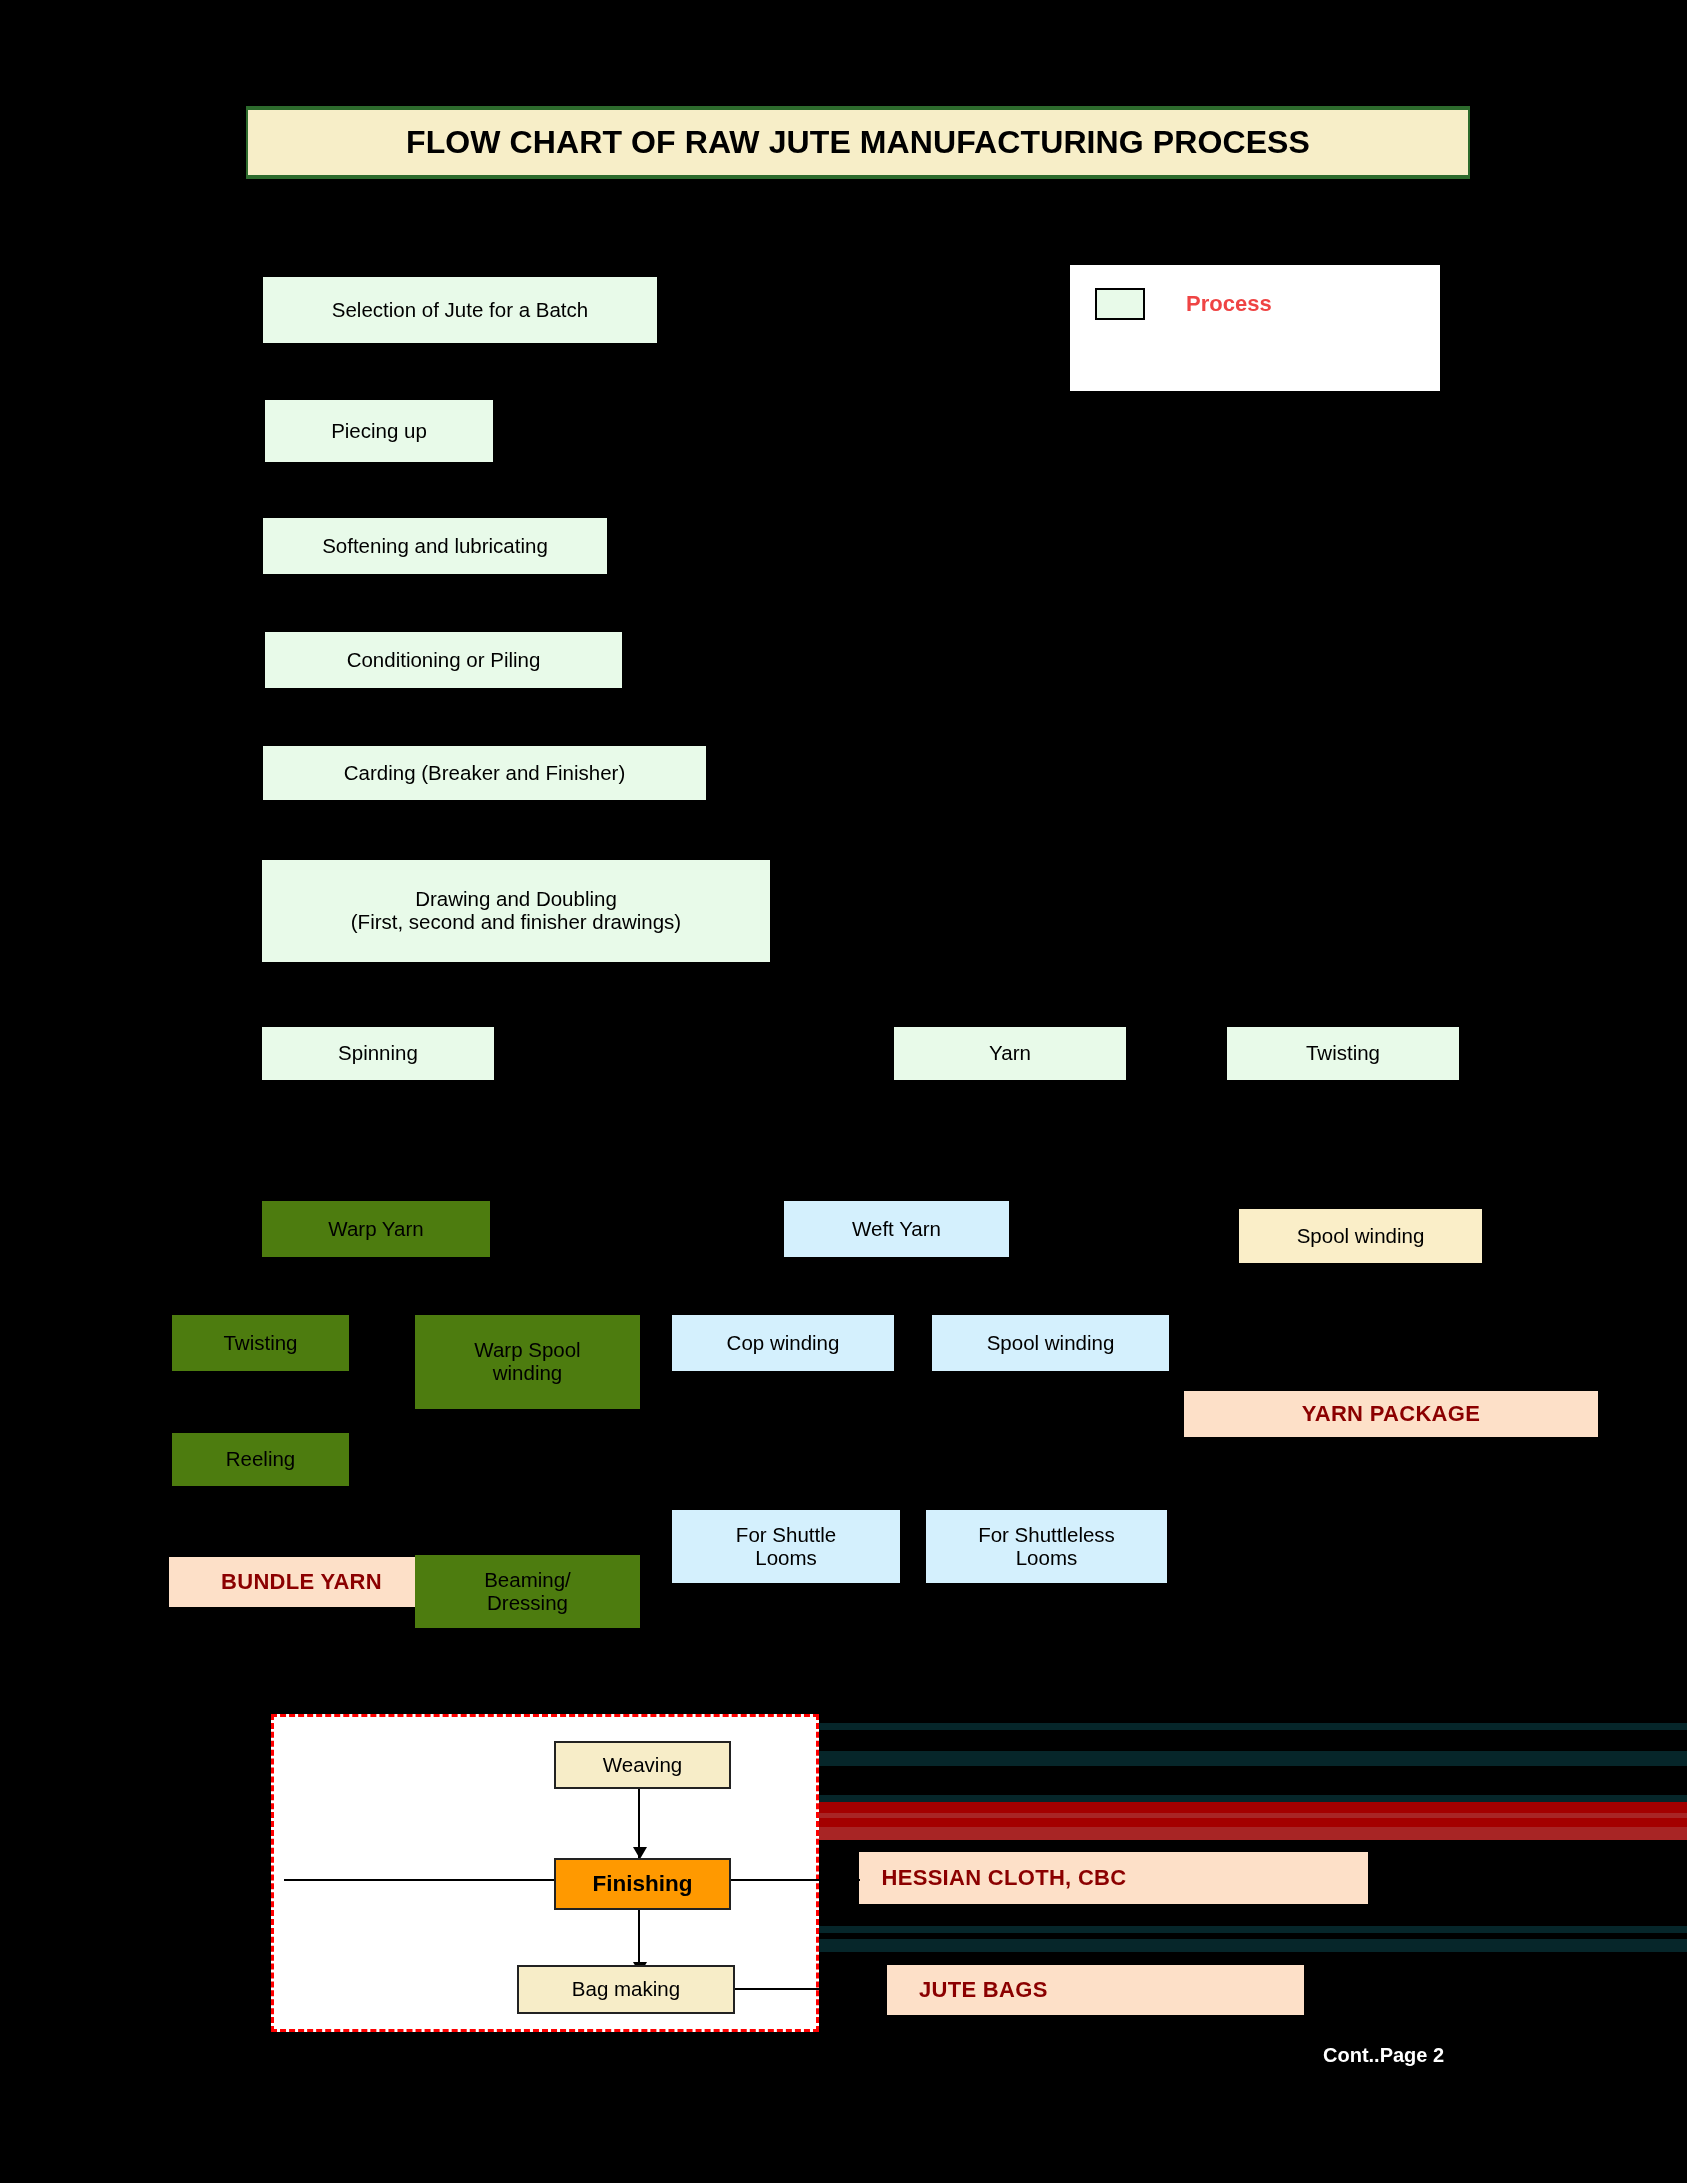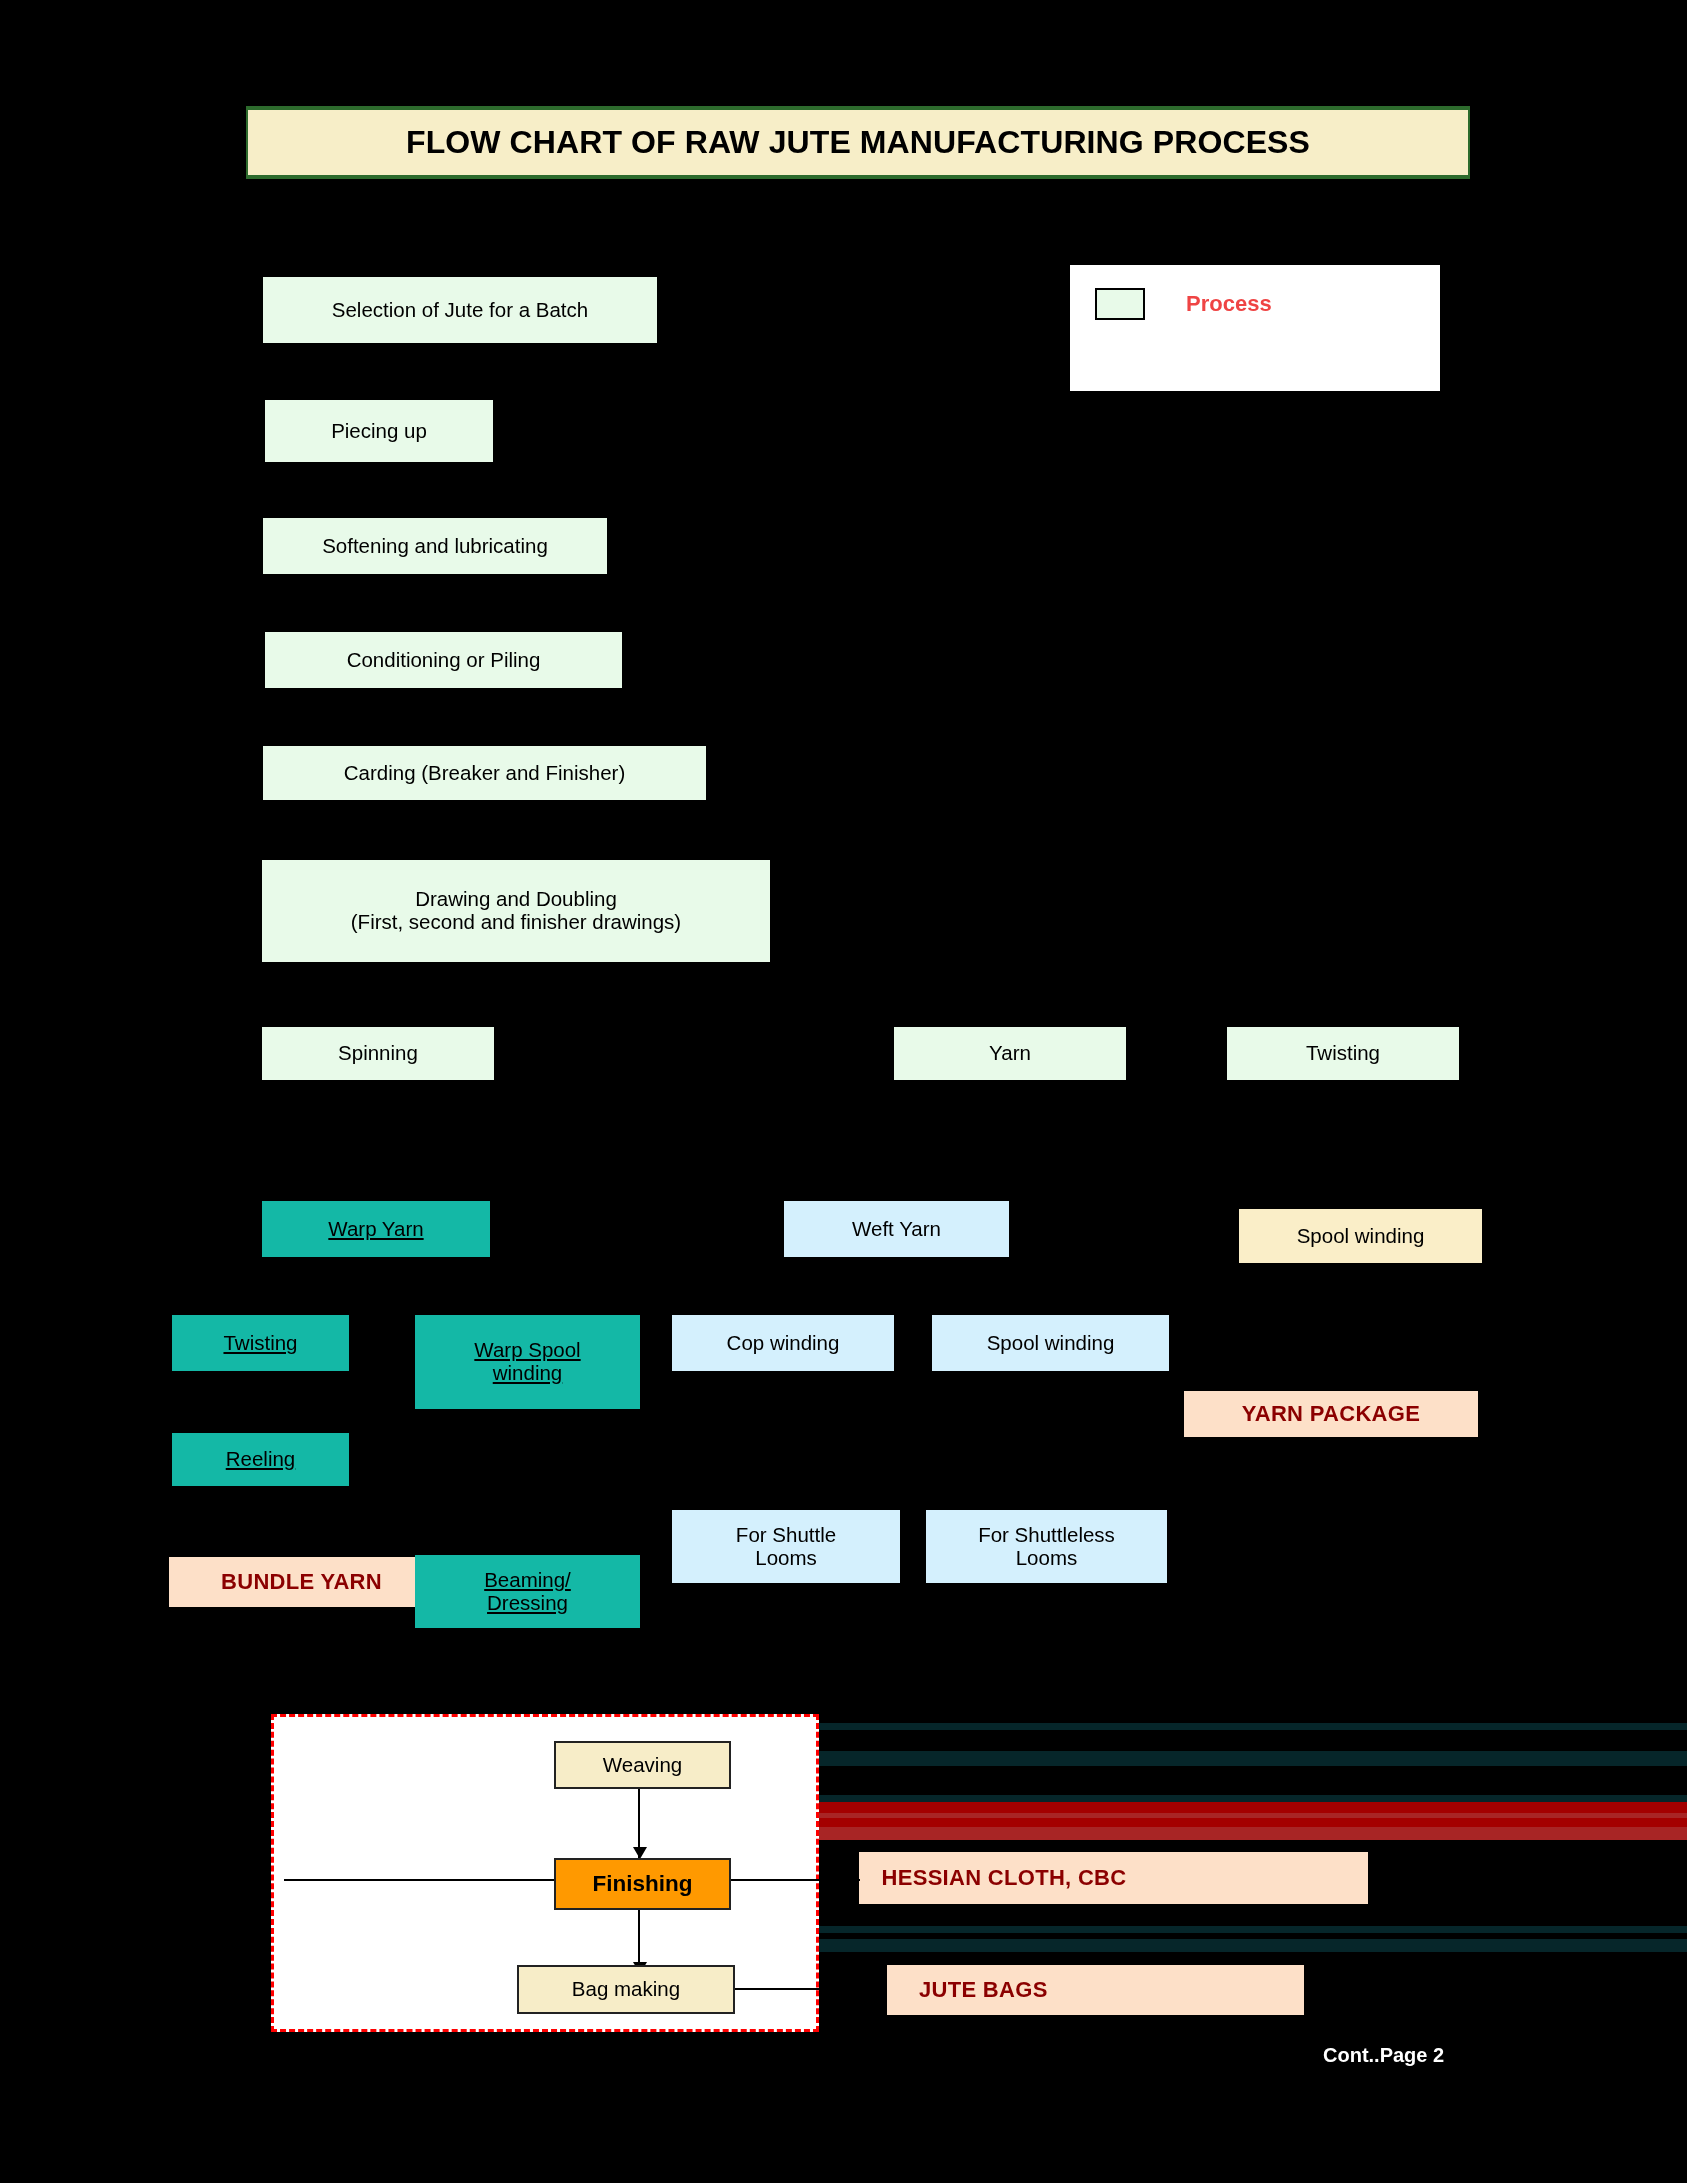--- a/index.html
+++ b/index.html
@@ -78,21 +78,21 @@
   }
   .legend-label {
     font-size: 22px;
     font-weight: bold;
     color: #ef4444;
   }
 
   
   .c-process  { background: #e8fae9; }
   .c-product  { background: #fde0c8; }
-  .c-pink     { background: #14b8a6; text-decoration: underline; }
+  .c-pink     { background: #4d7c0f; }
   .c-blue     { background: #d4f0fd; }
   .c-cream    { background: #faeec8; }
   .c-weave    { background: #f7edc8; border: 2px solid #222222; }
   .c-orange   { background: #ff9900; border: 2px solid #222222; }
 
   .t-normal { font-size: 20.5px; font-weight: normal; }
   .t-bold-red { font-size: 22px; font-weight: bold; color: #8b0000; letter-spacing: 0.3px; }
   .t-bold { font-size: 22.5px; font-weight: bold; }
 
   
@@ -265,21 +265,21 @@
 
   <div class="node c-pink t-normal" style="left:172px; top:1315px; width:177px; height:56px;">Twisting</div>
 
   <div class="node c-pink t-normal" style="left:415px; top:1315px; width:225px; height:94px;">Warp Spool
 winding</div>
 
   <div class="node c-blue t-normal" style="left:672px; top:1315px; width:222px; height:56px;">Cop winding</div>
 
   <div class="node c-blue t-normal" style="left:932px; top:1315px; width:237px; height:56px;">Spool winding</div>
 
-  <div class="node c-product t-bold-red" style="left:1184px; top:1391px; width:294px; height:46px;">YARN PACKAGE</div>
+  <div class="node c-product t-bold-red" style="left:1184px; top:1391px; width:414px; height:46px;">YARN PACKAGE</div>
 
   <div class="node c-pink t-normal" style="left:172px; top:1433px; width:177px; height:53px;">Reeling</div>
 
   <div class="node c-product t-bold-red" style="left:127px; top:1557px; width:265px; height:50px;margin-left:42px;">BUNDLE YARN</div>
 
   <div class="node c-pink t-normal" style="left:415px; top:1555px; width:225px; height:73px;">Beaming/
 Dressing
 </div>
 
   <div class="node c-blue t-normal" style="left:672px; top:1510px; width:228px; height:73px;">For Shuttle

